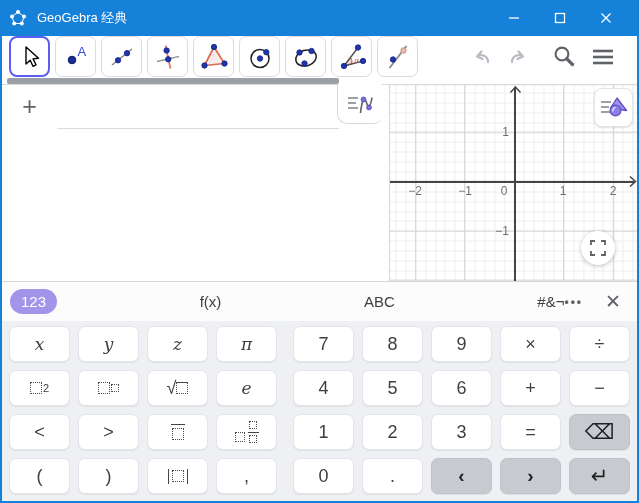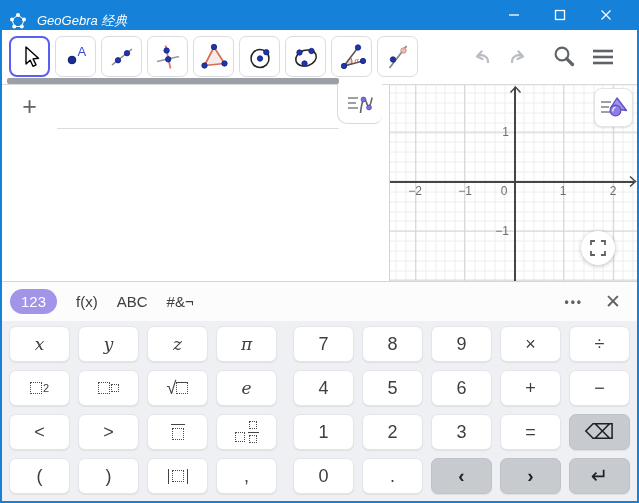--- a/index.html
+++ b/index.html
@@ -1,20 +1,20 @@
 <!DOCTYPE html>
 <html style="--titlebar_blue: #1581d9; --selected_tool: #5b5ff0; --tab_pill: #a294e8; --gray_key: #c7cacf; --point_blue: #2036b1; --shape_red: #d96c55; --icon_purple: #8d7ee6;"><head>
 <meta charset="utf-8">
 <style>
   html,body{margin:0;padding:0;background:#fff;font-family:"Liberation Sans",sans-serif;}
   #win{position:relative;width:639px;height:503px;background:#fff;overflow:hidden;}
   .winborder{position:absolute;inset:0;border:2px solid var(--titlebar_blue,#1581d9);z-index:60;pointer-events:none;}
 
   
-  .titlebar{position:absolute;left:0;top:0;width:639px;height:30px;background:var(--titlebar_blue,#1581d9);display:flex;align-items:flex-end;z-index:50;font-style:italic;}
+  .titlebar{position:absolute;left:0;top:0;width:639px;height:36px;background:var(--titlebar_blue,#1581d9);display:flex;align-items:center;z-index:50;}
   .tb-logo{margin-left:9px;width:18px;height:18px;flex:0 0 auto;}
   .tb-title{color:#fff;font-size:13px;margin-left:10px;flex:1 1 auto;}
   .tb-ctrls{display:flex;height:30px;margin-right:10px;}
   .tb-ctrls .wc{width:46px;height:30px;display:flex;align-items:center;justify-content:center;}
 
   
   .toolbar{position:absolute;left:2px;right:2px;top:30px;height:54px;background:#fff;}
   .tools{position:absolute;left:7px;top:6px;display:flex;gap:5px;}
   .tool{width:41px;height:41px;box-sizing:border-box;background:#fff;border:1px solid #dcdcde;border-radius:7px;display:flex;align-items:center;justify-content:center;}
   .tool.selected{border:2.2px solid var(--selected_tool,#5b5ff0);border-radius:8px;}
@@ -46,21 +46,21 @@
   .yaxis{position:absolute;left:124px;top:2px;bottom:0;width:1.5px;background:#454545;}
   .arrow{position:absolute;}
   .xtick{position:absolute;top:99px;transform:translateX(-50%);font-size:12px;color:#6e6e6e;}
   .ytick{position:absolute;left:119px;transform:translate(-100%,-50%);font-size:12px;color:#6e6e6e;}
   .gsettings{position:absolute;right:4px;top:3px;width:37px;height:37px;background:#fff;border:1px solid #e4e4e4;border-radius:8px;box-shadow:0 1px 2px rgba(0,0,0,.12);display:flex;align-items:center;justify-content:center;}
   .fsbtn{position:absolute;left:191px;top:146px;width:34px;height:34px;border-radius:50%;background:#fff;box-shadow:0 1px 4px rgba(0,0,0,.25);display:flex;align-items:center;justify-content:center;}
 
   
   .keyboard{position:absolute;left:2px;right:2px;top:281px;height:220px;box-sizing:border-box;background:#fcfcfd;border-top:1px solid #d6d6d6;}
   .kb-header{height:39px;display:flex;align-items:center;}
-  .kb-tabs{display:flex;align-items:center;gap:19px;padding-left:8px;flex:1;}
+  .kb-tabs{display:flex;align-items:center;gap:19px;padding-left:8px;flex:1;justify-content:space-between;}
   .ktab{font-size:15px;color:#3c4043;}
   .ktab.active{background:var(--tab_pill,#a294e8);color:#fff;padding:4px 11px;border-radius:14px;}
   .kb-right{display:flex;align-items:center;gap:22px;padding-right:16px;}
   .kb-more{font-size:12px;letter-spacing:2px;color:#5f6368;font-weight:bold;}
   .kb-close{font-size:19px;color:#5f6368;line-height:1;}
   .keysarea{position:absolute;left:0;right:0;top:39px;bottom:0;background:#eef0f3;padding-top:5px;}
   .krow{display:flex;gap:8px;padding:0 7px;height:36px;margin-bottom:8px;}
   .key{flex:0 0 61px;box-sizing:border-box;background:#fff;border:1px solid #e4e5ea;border-radius:7px;box-shadow:0 1px 1px rgba(0,0,0,.07);display:flex;align-items:center;justify-content:center;font-size:18px;color:#3c4043;}
   .key.gray{background:var(--gray_key,#c7cacf);border-color:#bfc2c9;color:#202124;}
   .kspacer{flex:0 0 0px;}

